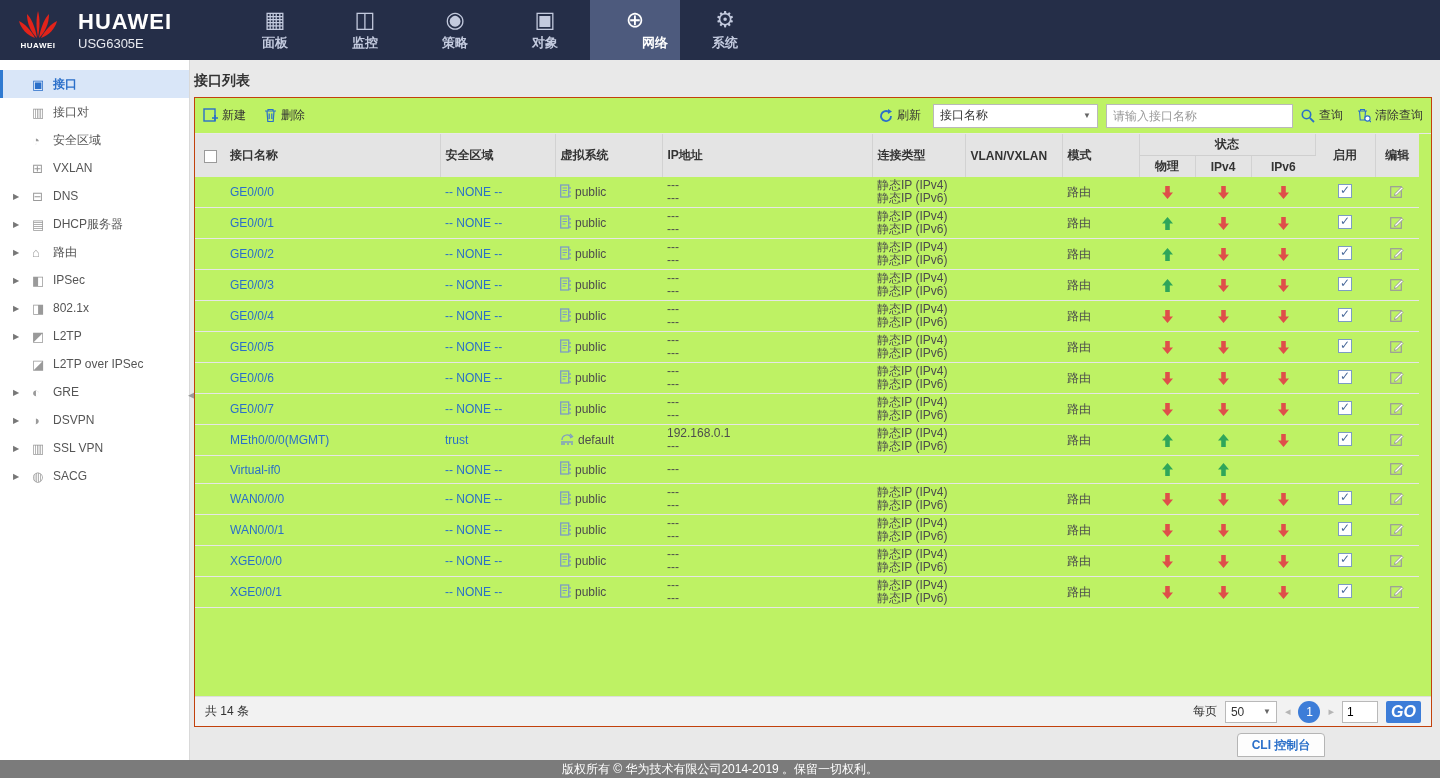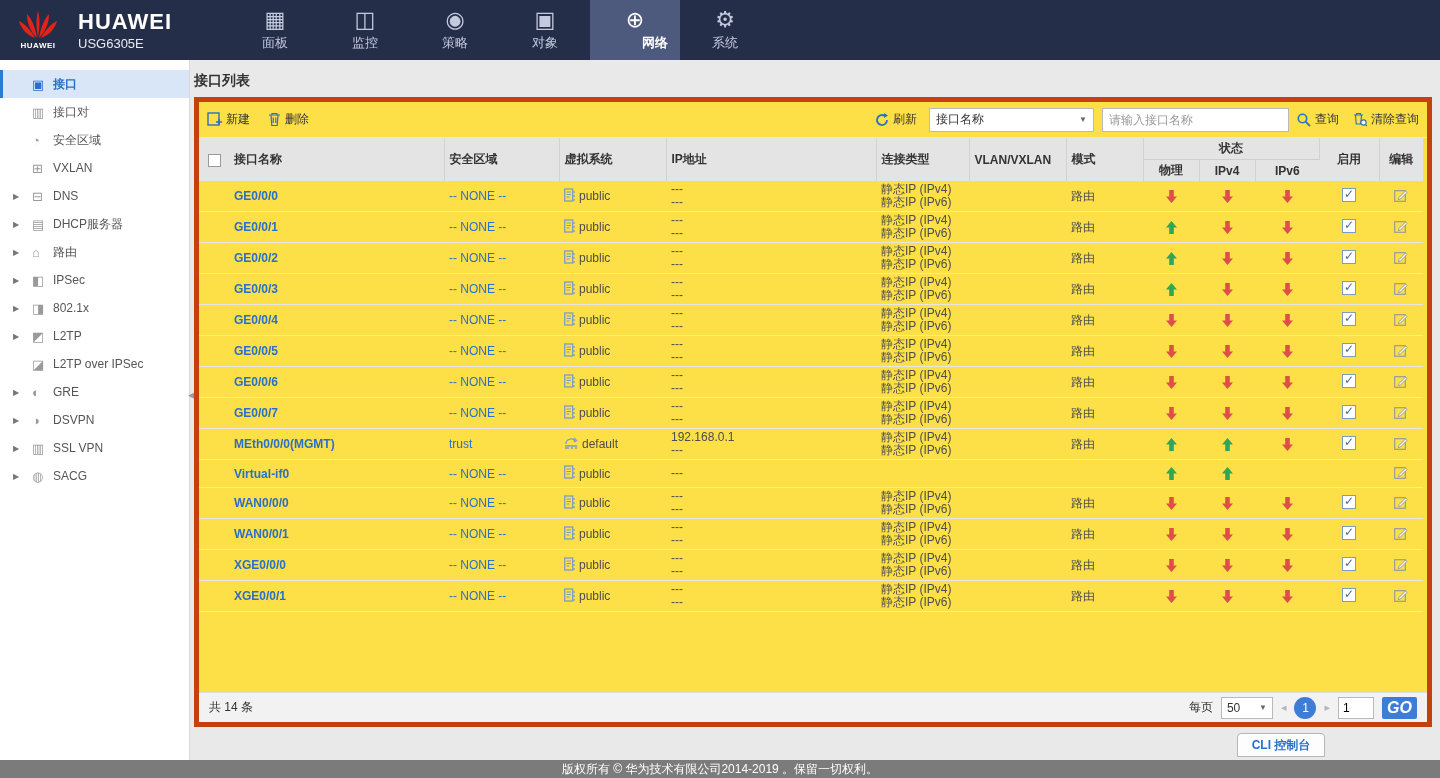--- a/index.html
+++ b/index.html
@@ -10,21 +10,21 @@
   .topbar { position:relative; height:60px; background:#252e48; display:flex; align-items:stretch; }
   .brand { display:flex; align-items:center; padding-left:12px; width:230px; }
   .brand-logo { width:52px; height:48px; display:flex; flex-direction:column; align-items:center; justify-content:center; }
   .brand-logo .logo-word { color:#fff; font-size:8px; font-weight:bold; letter-spacing:.5px; margin-top:1px; }
   .brand-text { margin-left:14px; color:#fff; }
   .brand-text .bname { font-size:22px; font-weight:bold; letter-spacing:1px; }
   .brand-text .bmodel { font-size:13px; color:#e8eaf0; margin-top:1px; }
   .nav-tabs { display:flex; }
   .nav-tab { width:90px; display:flex; flex-direction:column; align-items:center; justify-content:center; cursor:pointer; color:#c3cade; }
   .nav-tab .nicon { font-size:22px; line-height:24px; }
-  .nav-tab .nlabel { font-size:13px; margin-top:2px; }
+  .nav-tab .nlabel { font-size:13px; margin-top:2px;font-weight:bold; }
   .nav-tab.active { background:#4d5a7d; color:#fff; }
   .nav-tab.active .nlabel { font-weight:bold;padding-left:40px; }
   .top-right { position:absolute; right:14px; top:0; height:34px; display:flex; align-items:center; gap:18px; color:#cdd3e2; font-size:13px; }
   .admin { color:#f0d64c; font-weight:bold; }
   .caret { font-size:8px; color:#aab2c6; margin-left:4px; }
   .top-link { cursor:pointer; }
   .more-dots { letter-spacing:2px; font-weight:bold; }
 
   
   .page-body { display:flex; height:700px; }
@@ -33,21 +33,21 @@
   .side-item .s-arrow { position:absolute; left:13px; font-size:8px; color:#777; }
   .side-item .s-icon { position:absolute; left:32px; font-size:13px; color:#9a9a9a; }
   .side-item .s-label { position:absolute; left:53px; font-size:12px; }
   .side-item.selected { background:#d9e6f8; border-left:3px solid #2f7ad1; color:#2a6fc9; font-weight:bold; }
   .side-item.selected .s-icon { color:#2a6fc9; left:29px; }
   .side-item.selected .s-label { left:50px; }
   .side-collapse { position:absolute; right:-6px; top:330px; font-size:9px; color:#9a9a9a; cursor:pointer; }
 
   .main { flex:1; padding:0 8px 0 4px; }
   .page-title { height:37px; line-height:40px; font-size:14px; font-weight:bold; color:#333; }
-  .panel { background:#fde047; border:5px solid #c2410c; height:630px; position:relative; }
+  .panel { background:#bef264; border:1px solid #c2410c; height:630px; position:relative; }
 
   
   .toolbar { height:36px; display:flex; align-items:center; padding:0 8px; border-bottom:1px solid #e8e8e8; }
   .tbtn { display:flex; align-items:center; gap:4px; margin-right:18px; cursor:pointer; color:#333; }
   .tbtn svg { display:block; }
   .toolbar-right { margin-left:auto; display:flex; align-items:center; gap:8px; }
   .fake-select { width:165px; height:24px; border:1px solid #b9b9b9; background:#fff; display:flex; align-items:center; padding:0 6px; cursor:pointer; color:#333; }
   .fake-select .fs-caret { margin-left:auto; font-size:8px; color:#666; }
   .search-input { width:187px; height:24px; border:1px solid #b9b9b9; padding:0 6px; font-size:12px; color:#333;
     font-family:"Liberation Sans","DejaVu Sans",sans-serif; }
@@ -56,21 +56,21 @@
   
   table.iface { width:1224px; border-collapse:collapse; table-layout:fixed; }
   table.iface th { background:#e4e4e4; font-size:12px; font-weight:bold; color:#333; text-align:left; padding:2px 5px; border-right:1px solid #d2d2d2; }
   table.iface th.center { text-align:center; }
   table.iface th.group { border-bottom:1px solid #cfcfcf; }
   table.iface th.sub { font-weight:bold; }
   table.iface th:last-child { border-right:none; }
   table.iface td { border-bottom:1px solid #e6e6e6; padding:2px 5px; font-size:12px; color:#4d4d4d; vertical-align:middle; height:28px; }
   td.c { text-align:center; }
   a.blue { color:#2a6fc9; text-decoration:none; cursor:pointer; }
-  a.blue.ifname { font-weight:bold; }
+  a.blue.ifname { font-weight:normal; }
   .two-line { line-height:13px; }
   .vsys-cell { display:flex; align-items:center; gap:4px; }
   .chk { display:inline-block; width:14px; height:14px; border:1px solid #7d9cc4; background:#fff; position:relative; }
   .chk.checked:after { content:"✓"; position:absolute; left:1px; top:-2px; font-size:12px; color:#4a6a9a; font-weight:bold; }
   .hdr-chk { display:inline-block; width:13px; height:13px; border:1px solid #9a9a9a; background:#fff; vertical-align:middle; }
 
   
   .pagebar { position:absolute; left:0; right:0; bottom:0; height:30px; background:#f2f2f2; border-top:1px solid #ddd;
     display:flex; align-items:center; padding:0 10px; }
   .total-count { color:#333; }

